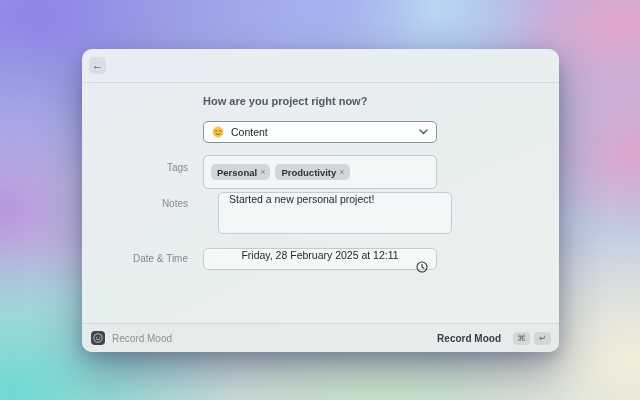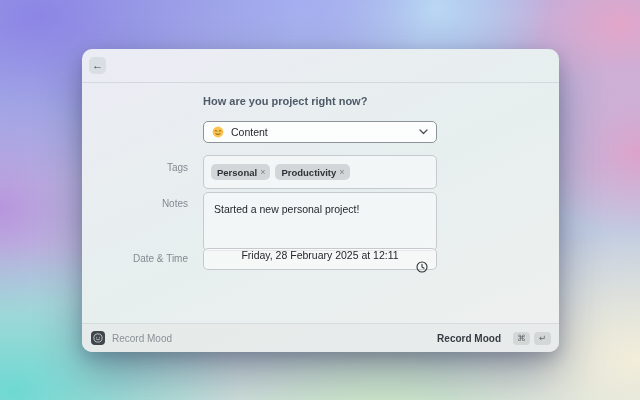--- a/index.html
+++ b/index.html
@@ -58,22 +58,22 @@
     top:106px;height:25px;background:rgba(255,255,255,.45);border:1px solid #c6cacd;
     display:flex;align-items:center;padding:16px 7px;gap:5px;
   }
   .tag-pill{
     display:inline-flex;align-items:center;height:16px;border-radius:5px;
     background:#d3d6d9;padding:0 5px 0 6px;gap:3px;
   }
   .tag-text{font-size:9.5px;font-weight:bold;color:#2d3237;}
   .tag-remove{font-size:9px;color:#7d838a;cursor:default;}
   .notes-field{
-    top:143px;height:59px;background:rgba(255,255,255,.45);border:1px solid #c6cacd;
-    padding:10px 10px;font-size:10.5px;color:#24282d;line-height:13px;
+    top:143px;height:42px;background:rgba(255,255,255,.45);border:1px solid #c6cacd;
+    padding:0 10px;font-size:10.5px;color:#24282d;line-height:13px;margin-left:15px;
   }
   .date-field{
     top:199px;height:22px;background:rgba(255,255,255,.55);border:1px solid #c6cacd;
     display:flex;align-items:center;padding:0 8px;flex-direction:column;
   }
   .date-value{font-size:10.5px;color:#24282d;}
   .clock-btn{margin-left:auto;display:flex;align-items:center;}
   .win-footer{
     position:absolute;bottom:0;left:0;right:0;height:29px;box-sizing:border-box;
     border-top:1px solid rgba(60,70,80,.1);background:rgba(228,232,231,.55);

